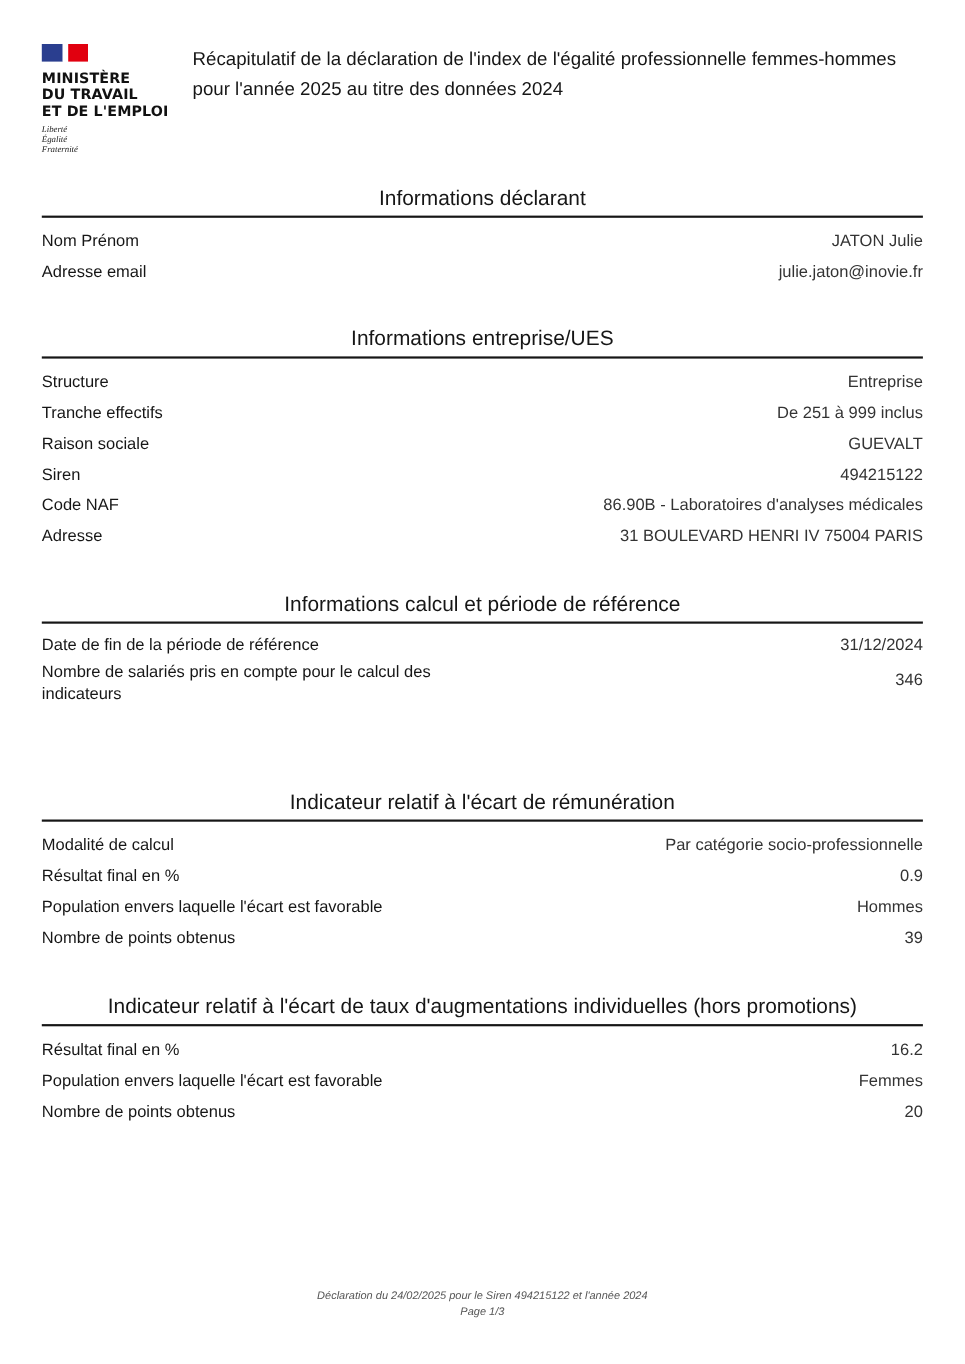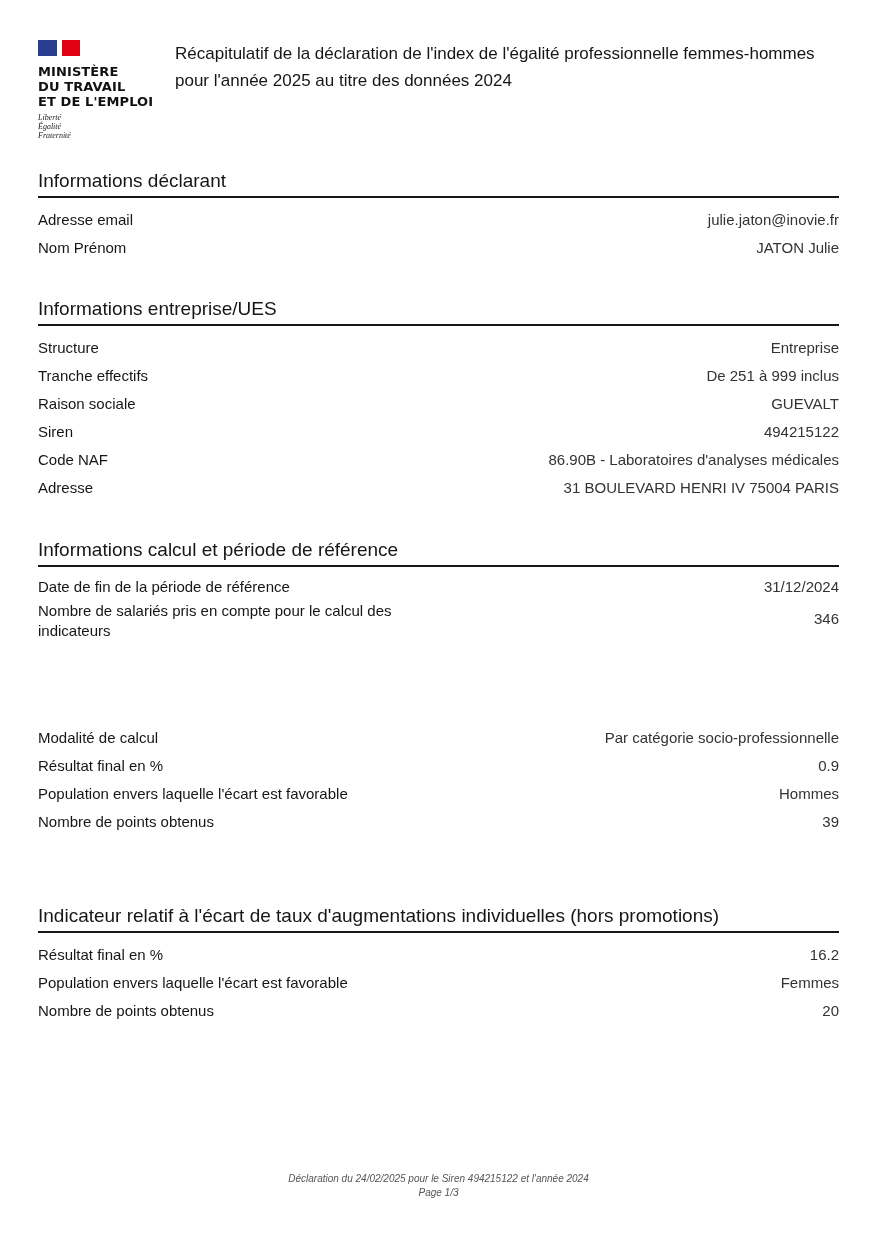--- a/index.html
+++ b/index.html
@@ -6,21 +6,21 @@
   body { width: 877px; height: 1240px; position: relative; font-family: "Liberation Sans", sans-serif; color: #111; }
   .logo { position: absolute; left: 38px; top: 40px; width: 130px; }
   .flag { position: relative; width: 42px; height: 16px; }
   .flag .blue { position: absolute; left: 0; top: 0; width: 19px; height: 16px; background: #2a3e8f; }
   .flag .white { position: absolute; left: 19px; top: 0; width: 5px; height: 16px; background: #fff; }
   .flag .red { position: absolute; left: 24px; top: 0; width: 18px; height: 16px; background: #e1000f; }
   .ministry { margin-top: 8px; font-family: "DejaVu Sans", sans-serif; font-weight: bold; font-size: 13px; line-height: 15px; letter-spacing: 0.1px; color: #111; }
   .motto { margin-top: 4px; font-family: "Liberation Serif", serif; font-style: italic; font-size: 8px; line-height: 9px; color: #222; }
   .title { position: absolute; left: 175px; top: 40px; width: 650px; font-size: 17px; line-height: 27px; color: #161616; }
   .section { position: absolute; left: 38px; width: 801px; }
-  .section h2 { margin: 0; font-weight: normal; font-size: 19px; line-height: 28px; color: #161616; padding-bottom: 1px; border-bottom: 2px solid #161616; }
+  .section h2 { margin: 0; font-weight: normal; font-size: 19px; line-height: 28px; color: #161616; padding-bottom: 1px; border-bottom: 2px solid #161616; text-align: center; }
   .rows { margin-top: 12px; }
   .row { display: flex; justify-content: space-between; align-items: flex-start; font-size: 15px; line-height: 20px; margin-bottom: 8px; }
   .row .lbl { width: 400px; color: #161616; }
   .row .val { text-align: right; color: #333; padding-top: 0; }
   .row.two .val { padding-top: 8px; }
   .footer { position: absolute; left: 0; width: 877px; top: 1172px; text-align: center; font-style: italic; font-size: 10px; line-height: 14px; color: #555; }
 </style>
 </head>
 <body>
 
@@ -41,26 +41,26 @@
     <div>Fraternité</div>
   </div>
 </div>
 
 <div class="title">Récapitulatif de la déclaration de l'index de l'égalité professionnelle femmes-hommes pour l'année 2025 au titre des données 2024</div>
 
 <div class="section" style="top:167px;">
   <h2>Informations déclarant</h2>
   <div class="rows">
     <div class="row">
+      <div class="lbl">Nom Prénom</div>
+      <div class="val">JATON Julie</div>
+    </div>
+    <div class="row">
       <div class="lbl">Adresse email</div>
       <div class="val">julie.jaton@inovie.fr</div>
-    </div>
-    <div class="row">
-      <div class="lbl">Nom Prénom</div>
-      <div class="val">JATON Julie</div>
     </div>
   </div>
 </div>
 
 <div class="section" style="top:295px;">
   <h2>Informations entreprise/UES</h2>
   <div class="rows">
     <div class="row">
       <div class="lbl">Structure</div>
       <div class="val">Entreprise</div>
@@ -96,20 +96,21 @@
       <div class="val">31/12/2024</div>
     </div>
     <div class="row two">
       <div class="lbl">Nombre de salariés pris en compte pour le calcul des indicateurs</div>
       <div class="val">346</div>
     </div>
   </div>
 </div>
 
 <div class="section" style="top:716px;">
+  <h2>Indicateur relatif à l'écart de rémunération</h2>
   <div class="rows">
     <div class="row">
       <div class="lbl">Modalité de calcul</div>
       <div class="val">Par catégorie socio-professionnelle</div>
     </div>
     <div class="row">
       <div class="lbl">Résultat final en %</div>
       <div class="val">0.9</div>
     </div>
     <div class="row">

